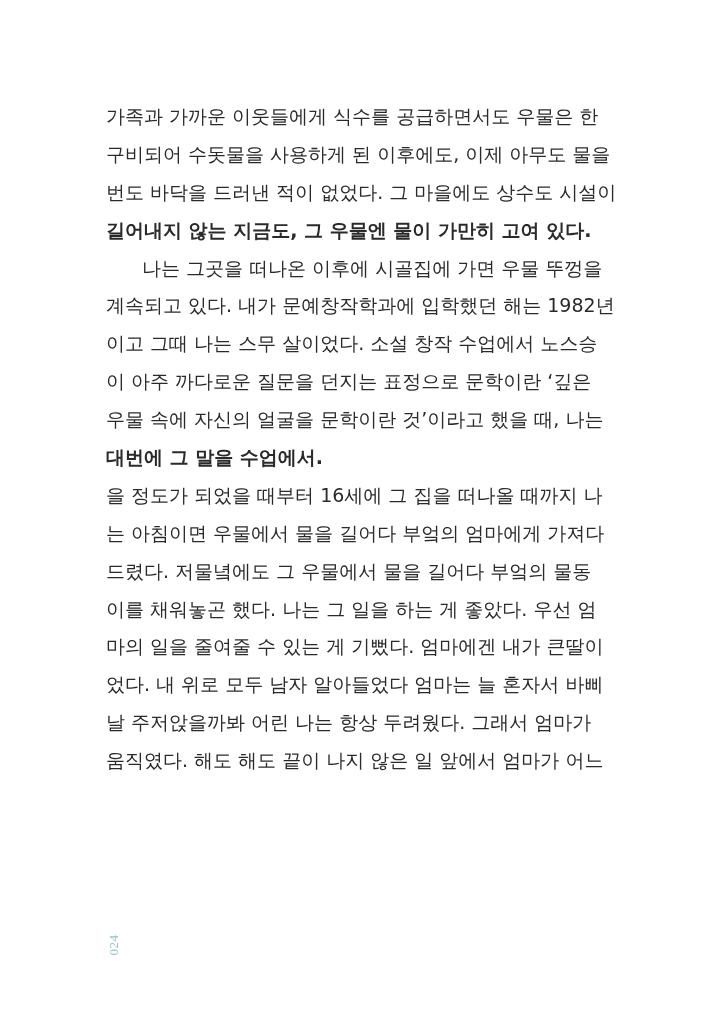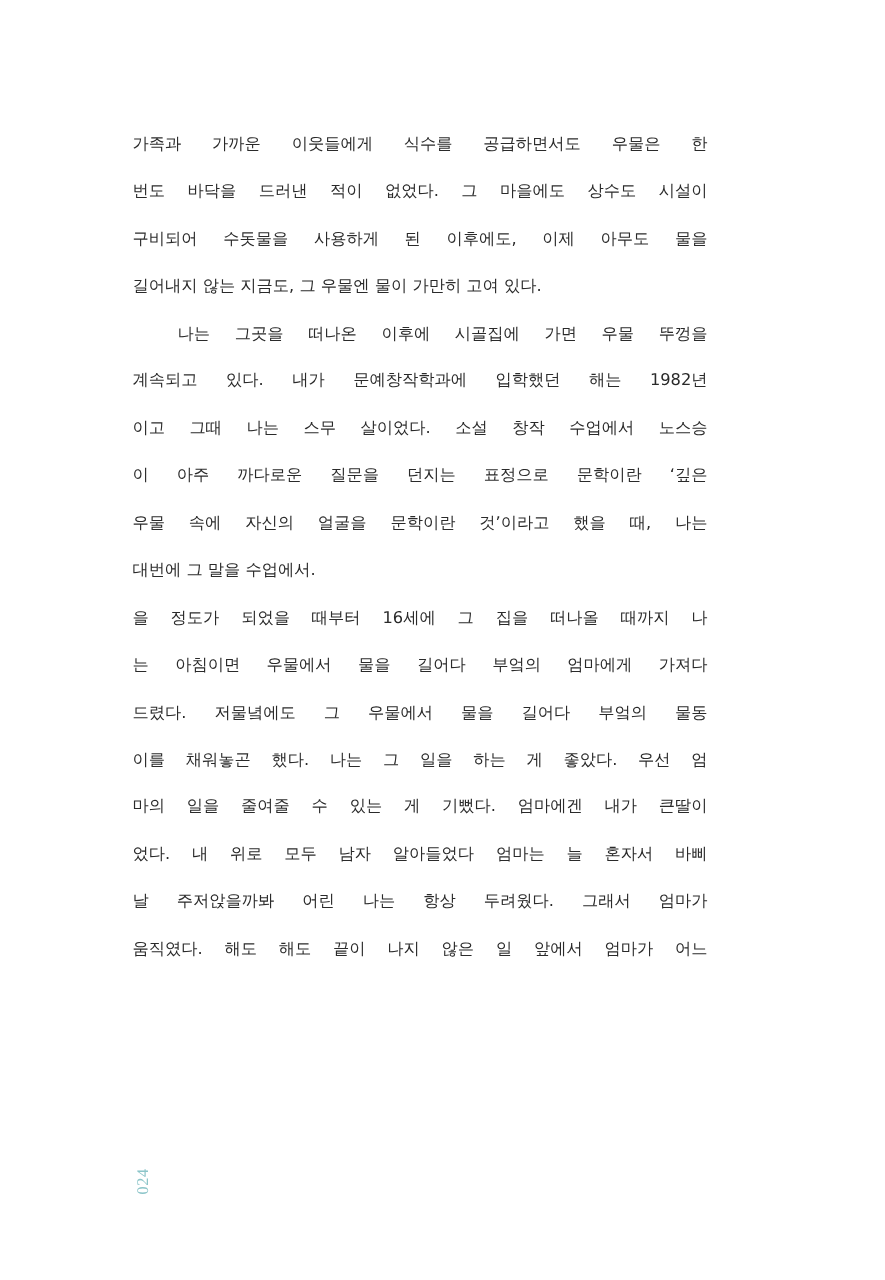--- a/index.html
+++ b/index.html
@@ -20,36 +20,37 @@
       width: 708px;
       height: 1024px;
       background: #ffffff;
     }
     .text-block {
       position: absolute;
       left: 106px;
       top: 99px;
       width: 460px;
       font-family: "DejaVu Sans", "Liberation Sans", sans-serif;
-      font-size: 13px;
+      font-size: 19px;
       color: #2a2a2a;
       letter-spacing: 0px;
     }
     .line {
       height: 37.9px;
       line-height: 34px;
       white-space: nowrap;
       text-align: justify;
       text-align-last: justify;
       display: block;
       width: 460px;
       overflow: visible;
     }
     .line.last {
       text-align-last: left;
+      font-weight: bold;
     }
     .line.indent {
       padding-left: 36px;
       width: 424px;
     }
     .page-number {
       position: absolute;
       left: 104px;
       top: 945px;
       transform-origin: center center;
@@ -61,22 +62,22 @@
       letter-spacing: 0.5px;
       white-space: nowrap;
     }
   </style>
 </head>
 <body>
 
 <div class="page">
   <div class="text-block">
     <span class="line">가족과 가까운 이웃들에게 식수를 공급하면서도 우물은 한</span>
+    <span class="line">구비되어 수돗물을 사용하게 된 이후에도, 이제 아무도 물을</span>
     <span class="line">번도 바닥을 드러낸 적이 없었다. 그 마을에도 상수도 시설이</span>
-    <span class="line">구비되어 수돗물을 사용하게 된 이후에도, 이제 아무도 물을</span>
     <span class="line last">길어내지 않는 지금도, 그 우물엔 물이 가만히 고여 있다.</span>
     <span class="line indent">나는 그곳을 떠나온 이후에 시골집에 가면 우물 뚜껑을</span>
     <span class="line">계속되고 있다. 내가 문예창작학과에 입학했던 해는 1982년</span>
     <span class="line">이고 그때 나는 스무 살이었다. 소설 창작 수업에서 노스승</span>
     <span class="line">이 아주 까다로운 질문을 던지는 표정으로 문학이란 ‘깊은</span>
     <span class="line">우물 속에 자신의 얼굴을 문학이란 것’이라고 했을 때, 나는</span>
     <span class="line last">대번에 그 말을 수업에서.</span>
     <span class="line">을 정도가 되었을 때부터 16세에 그 집을 떠나올 때까지 나</span>
     <span class="line">는 아침이면 우물에서 물을 길어다 부엌의 엄마에게 가져다</span>
     <span class="line">드렸다. 저물녘에도 그 우물에서 물을 길어다 부엌의 물동</span>

